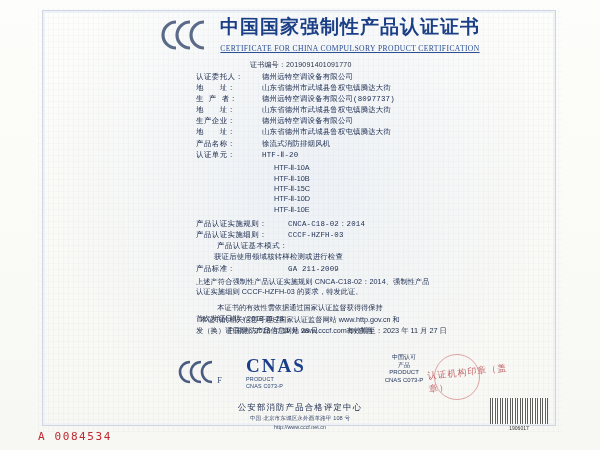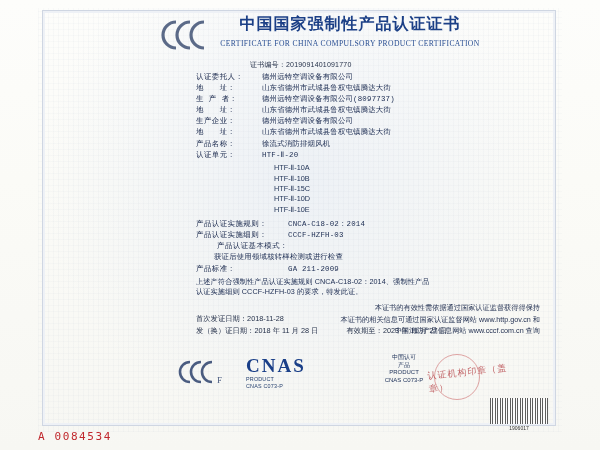--- a/index.html
+++ b/index.html
@@ -29,27 +29,28 @@
     border:1px solid #cfd6e2;
     box-shadow:inset 0 0 0 2px #eef1f6;
   }
 
   
   .header{
     position:absolute;left:150px;top:14px;width:400px;
     text-align:center;
   }
   .title-cn{
-    font-size:16px;color:#1b3f86;letter-spacing:1px;font-weight:bold;
+    font-size:19px;color:#1b3f86;letter-spacing:1px;font-weight:bold;
     font-family:"DejaVu Sans","Liberation Sans",sans-serif;
   }
   .title-en{
     margin-top:4px;
     font-size:7.6px;color:#2a4f93;letter-spacing:.4px;
     font-family:"Liberation Serif", serif;
+    text-decoration:underline;
   }
   .ccc-logo{
     position:absolute;left:150px;top:12px;width:70px;height:46px;
   }
   .cert-no{
     position:absolute;left:250px;top:60px;
     font-size:7px;color:#26324a;letter-spacing:.2px;
   }
 
   
@@ -79,21 +80,21 @@
     font-size:7.2px;color:#203055;line-height:10.4px;letter-spacing:.1px;
   }
 
   .dates{
     margin-top:16px;display:flex;gap:24px;font-size:7.3px;color:#1f2b45;
   }
   .issue-line{margin-top:2px;font-size:7.3px;color:#1f2b45;}
 
   
   .notes{
-    position:absolute;left:60px;top:302px;width:480px;text-align:right;
+    position:absolute;left:60px;top:302px;width:480px;text-align:center;
     font-size:7.2px;color:#1d2b4d;line-height:11.5px;
   }
   .notes .nl{display:block;}
 
   
   .logos{
     position:absolute;left:60px;top:352px;width:480px;height:48px;
   }
   .cccf{
     position:absolute;left:110px;top:2px;width:56px;height:38px;
@@ -298,18 +299,23 @@
       <div>PRODUCT</div>
       <div>CNAS C073-P</div>
     </div>
 
     <div class="seal">
       <div class="seal-ring"></div>
       <div class="seal-text">认证机构印章（盖章）</div>
     </div>
   </div>
 
+  <div class="footer">
+    <div class="org">公安部消防产品合格评定中心</div>
+    <div class="addr">中国·北京市东城区永外西革路甲 108 号</div>
+    <div class="url">http://www.cccf.net.cn</div>
+  </div>
 
   <div class="barcode"></div>
   <div class="barcode-lbl">1906017</div>
 
   <div class="serial">A 0084534</div>
 </div>
 
 </body></html>

